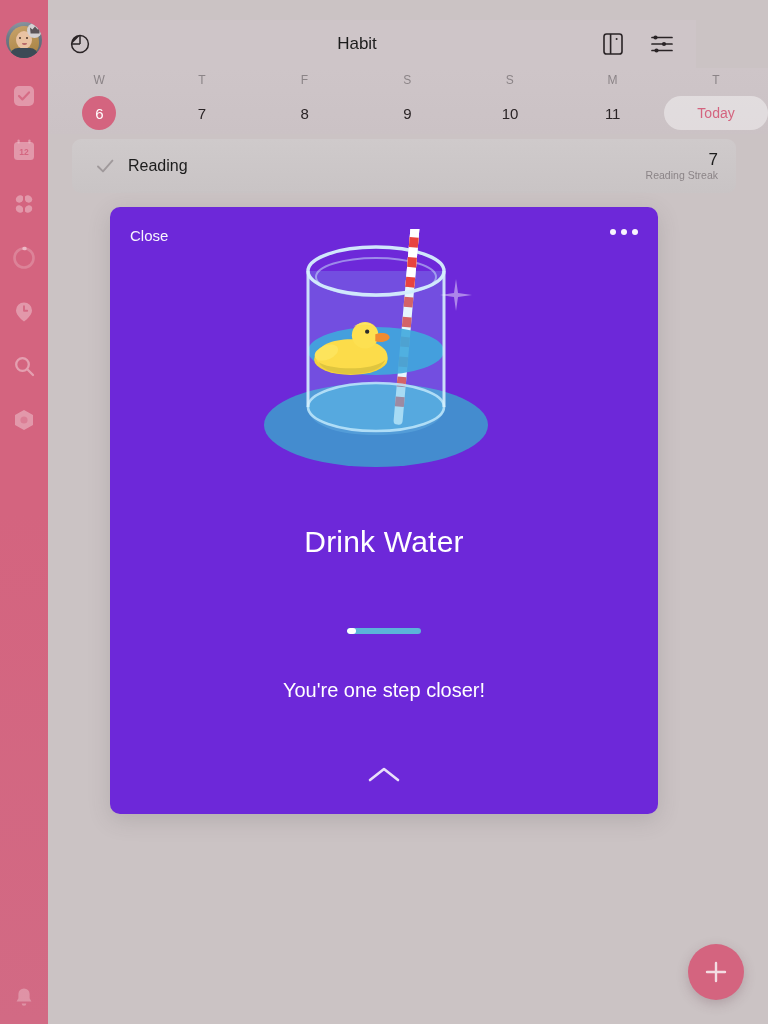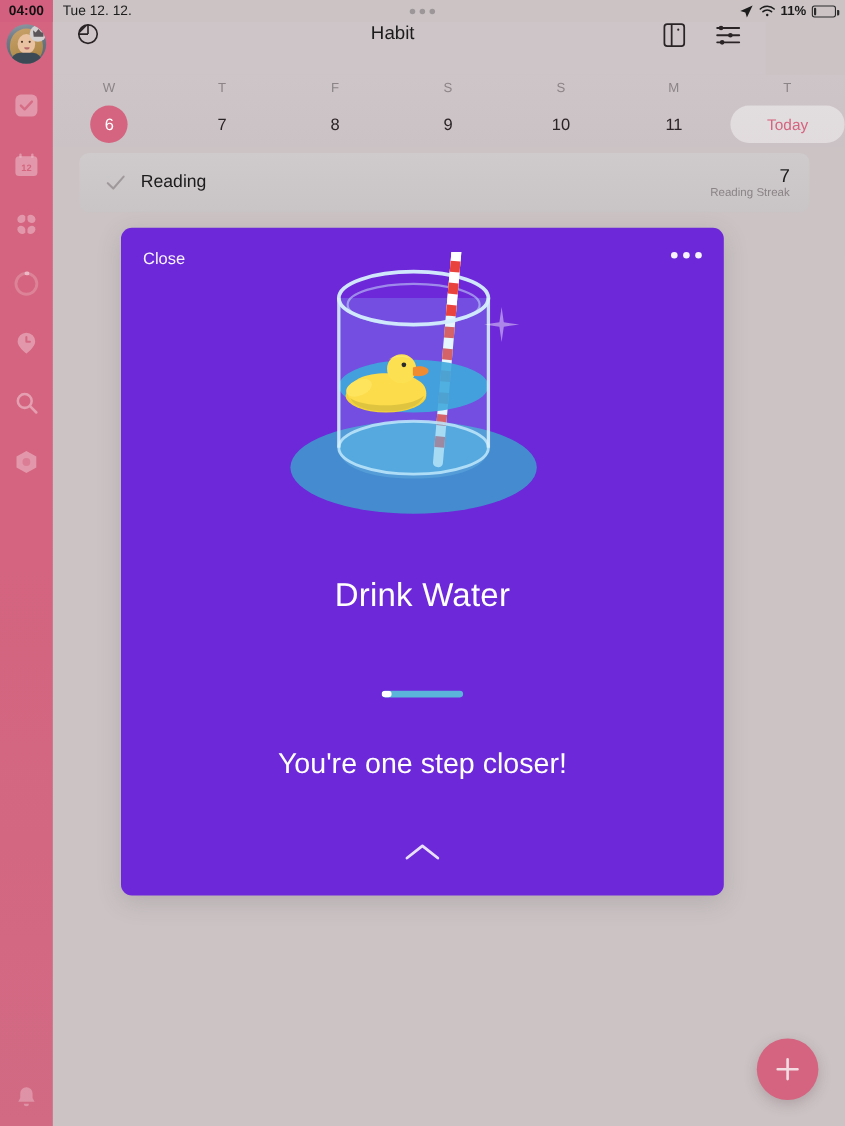--- a/index.html
+++ b/index.html
@@ -53,21 +53,21 @@
   .crown svg{display:block;}
 
   .side-icons{position:absolute;top:80px;left:0;width:48px;display:flex;flex-direction:column;align-items:center;gap:22px;}
   .side-ico{width:32px;height:32px;display:flex;align-items:center;justify-content:center;opacity:.62;text-align:center;}
   .side-ico svg{display:block;}
   .side-bell{position:absolute;bottom:14px;left:0;width:48px;display:flex;justify-content:center;opacity:.55;}
 
   
   .topbar{
     position:absolute; top:20px; left:48px; width:648px; height:48px;
-    background:#cec5c8; display:flex; align-items:flex-start; z-index:20;
+    background:#cec5c8; display:flex; align-items:center; z-index:20;
   }
   .tb-left{ width:64px; display:flex; justify-content:center;}
   .tb-title{ flex:1; text-align:center; font-size:17px; color:#1c1c1c; font-weight:400;}
   .tb-right{ display:flex; align-items:center; gap:26px; padding-right:22px;}
   .tb-ico{cursor:pointer; display:flex;}
 
   
   .datestrip{
     position:absolute; top:68px; left:48px; width:720px; height:66px;
     background:linear-gradient(180deg,#cec5c8 0%,#cbc2c5 100%); z-index:20;
@@ -113,21 +113,21 @@
   .card-title{ position:absolute; top:318px; width:548px; text-align:center;
     font-size:30px; color:#fff; font-weight:400; letter-spacing:.2px;}
   .card-sub{ position:absolute; top:364px; width:548px; text-align:center;
     font-size:15px; color:#ffffff; opacity:.78;}
   .prog-label{ position:absolute; top:402px; width:548px; text-align:center;
     font-size:11.5px; color:#ffffff; opacity:.85;}
   .prog-wrap{ position:absolute; top:421px; left:50%; transform:translateX(-50%);
     width:74px; height:6px; border-radius:3px; background:#5bb4d9; overflow:hidden;}
   .prog-fill{ height:100%; border-radius:3px; background:#ffffff;}
   .card-msg{ position:absolute; top:472px; width:548px; text-align:center;
-    font-size:26px; color:#fff; font-weight:400;}
+    font-size:20px; color:#fff; font-weight:400;}
   .card-chev{ position:absolute; top:558px; width:548px; display:flex; justify-content:center; cursor:pointer;}
 
   
   .fab{
     position:absolute; right:24px; bottom:24px; width:56px;height:56px;border-radius:50%;
     background:#d4647f; display:flex;align-items:center;justify-content:center; z-index:28;
     box-shadow:0 4px 12px rgba(100,60,75,.25);
   }
 </style>
 </head>
@@ -200,43 +200,20 @@
     </div>
 
     <div class="side-bell">
       <svg width="22" height="24" viewBox="0 0 22 24">
           <path d="M11 2.4 a5.6 5.6 0 0 1 5.6 5.6 v4.2 l1.8 3.4 H3.6 l1.8 -3.4 V8 A5.6 5.6 0 0 1 11 2.4z" fill="#fff" opacity=".5"></path>
           <path d="M8.7 17.4 a2.3 2.3 0 0 0 4.6 0z" fill="#fff" opacity=".5"></path>
         </svg>
     </div>
   </div>
 
-  <div class="statusbar">
-    <div class="sb-time">04:00</div>
-    <div class="sb-date">Tue 12. 12.</div>
-    <div class="sb-dots">
-        <i></i>
-        <i></i>
-        <i></i>
-      </div>
-    <div class="sb-right">
-      <svg width="13" height="13" viewBox="0 0 13 13">
-          <path d="M12.2 1 L1 6.1 L5.6 7.4 L7 12 Z" fill="#1c1c1c"></path>
-        </svg>
-      <svg width="15" height="12" viewBox="0 0 15 12" fill="none" stroke="#1c1c1c" stroke-width="1.4" stroke-linecap="round">
-          <path d="M1.2 4.2 a9 9 0 0 1 12.6 0"></path>
-          <path d="M3.6 6.6 a5.6 5.6 0 0 1 7.8 0"></path>
-          <circle cx="7.5" cy="9.6" r="1.1" fill="#1c1c1c" stroke="none"></circle>
-        </svg>
-      <span>11%</span>
-      <span class="sb-batt">
-          <i></i>
-        </span>
-    </div>
-  </div>
 
   <div class="topbar">
     <div class="tb-left">
       <span class="tb-ico">
         <svg width="22" height="22" viewBox="0 0 22 22" fill="none" stroke="#2a2426" stroke-width="1.5">
             <circle cx="11" cy="11" r="8.4"></circle>
             <path d="M11 11 V2.6 M11 11 H2.6"></path>
             <path d="M11 2.6 A8.4 8.4 0 0 0 2.6 11 Z" fill="#2a2426" stroke="none"></path>
           </svg>
       </span>

